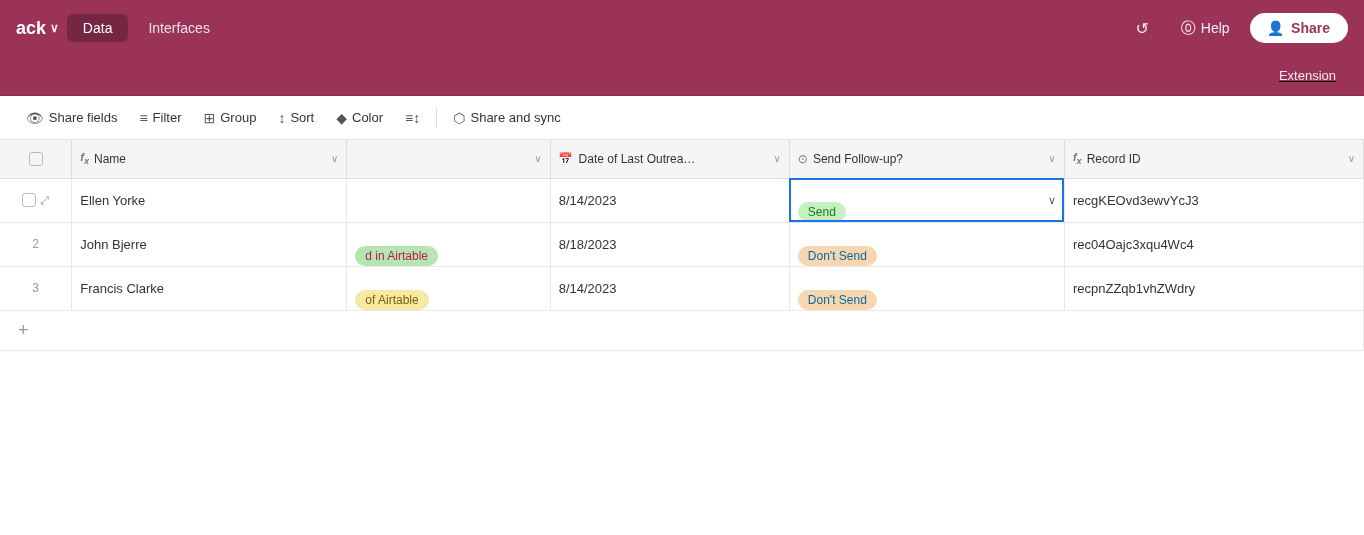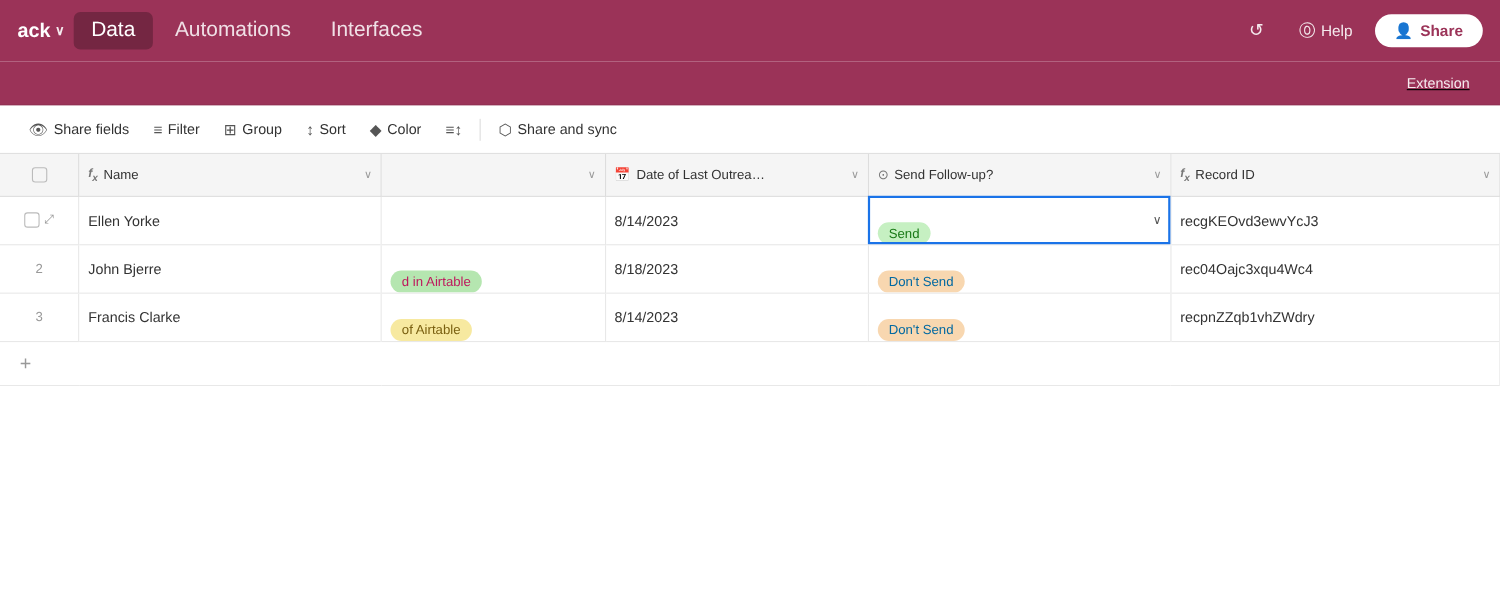--- a/index.html
+++ b/index.html
@@ -24,21 +24,21 @@
       gap: 4px;
       margin-right: 4px;
       cursor: pointer;
     }
     .nav-brand-chevron { font-size: 12px; opacity: 0.9; }
     .nav-tab {
       color: rgba(255,255,255,0.85);
       padding: 6px 16px;
       border-radius: 6px;
       cursor: pointer;
-      font-size: 19px;
+      font-size: 14px;
       font-weight: 500;
     }
     .nav-tab.active {
       background: rgba(0,0,0,0.25);
       color: #fff;
     }
     .nav-right {
       margin-left: auto;
       display: flex;
       align-items: center;
@@ -228,23 +228,20 @@
 <div class="top-nav">
   <div class="nav-brand">
     <span>ack</span>
     <span class="nav-brand-chevron">∨</span>
   </div>
 
   <div class="nav-tab active">
     <span>Data</span>
   </div>
   <div class="nav-tab">
-    <span>Automations</span>
-  </div>
-  <div class="nav-tab">
     <span>Interfaces</span>
   </div>
 
   <div class="nav-right">
     <div class="nav-btn">
       <span style="font-size:16px;">↺</span>
     </div>
     <div class="nav-btn">
       <span style="font-size:15px;">⓪</span>
       <span>Help</span>

